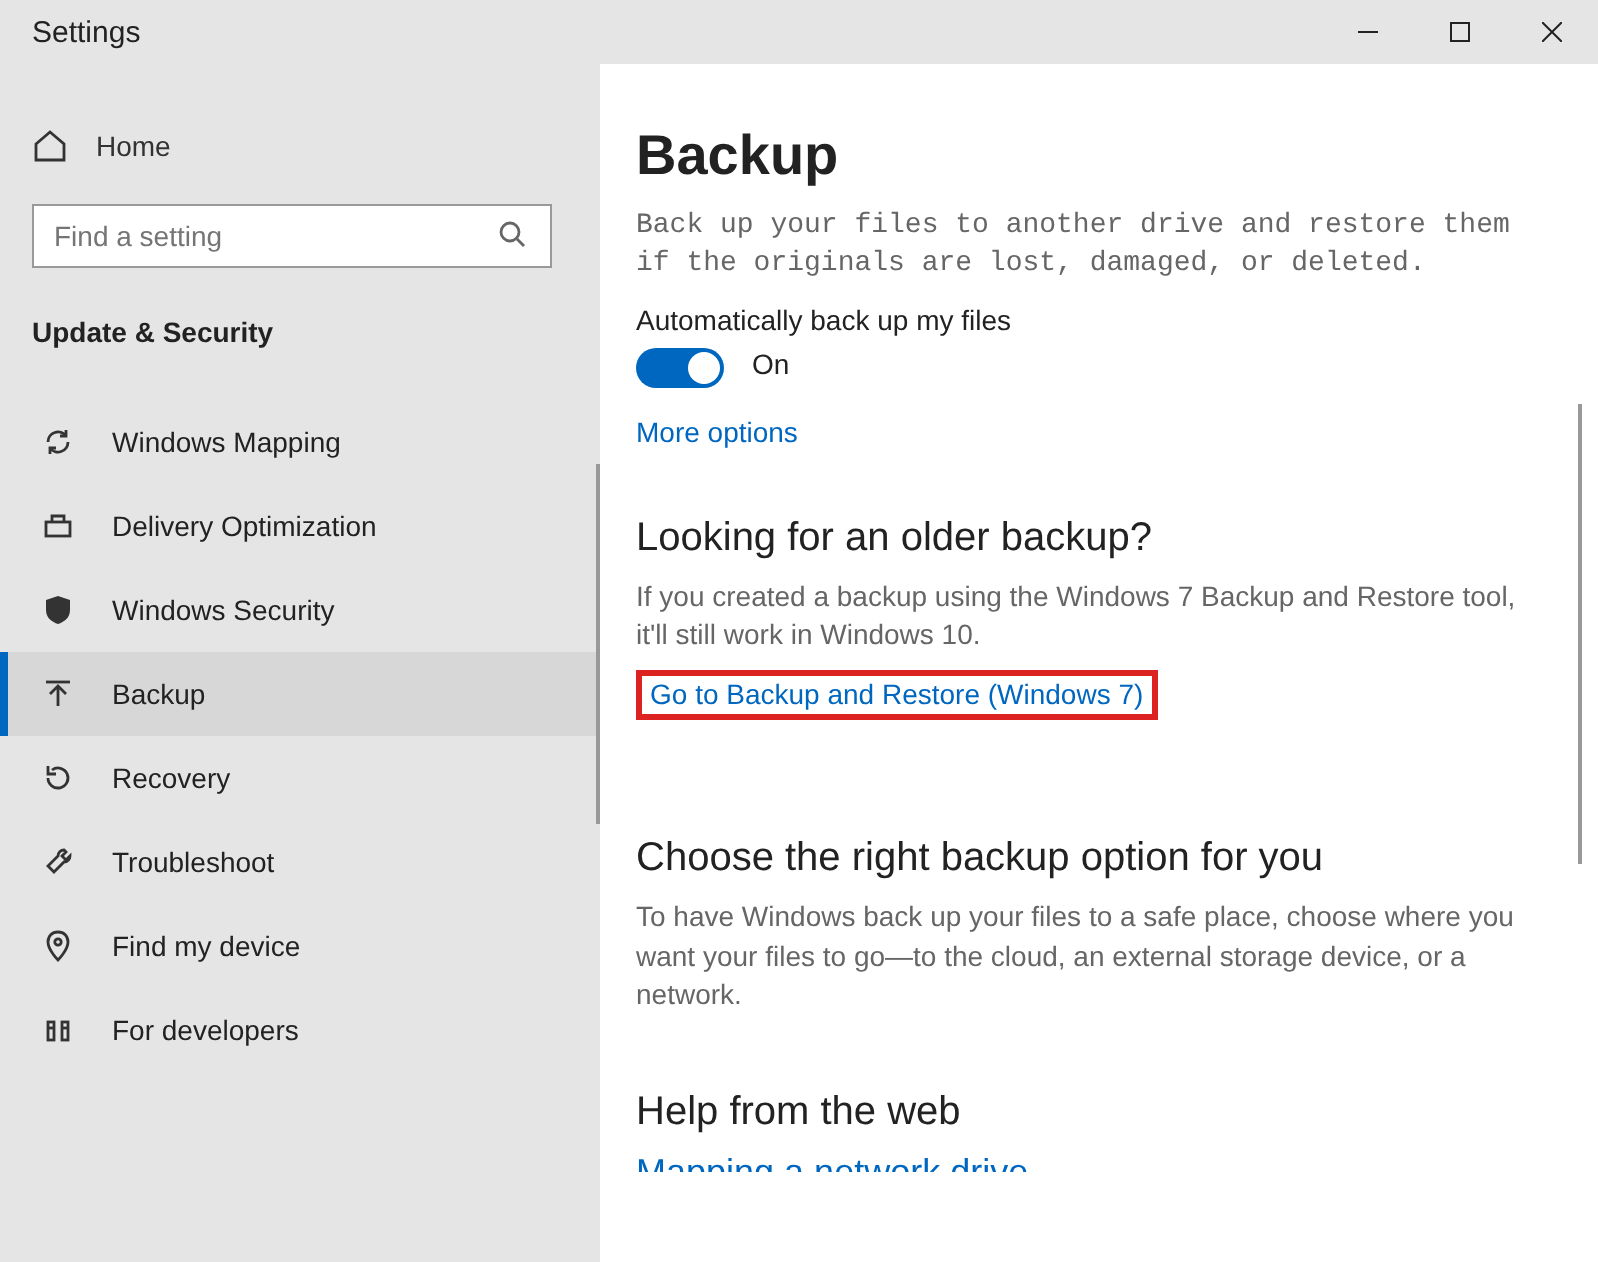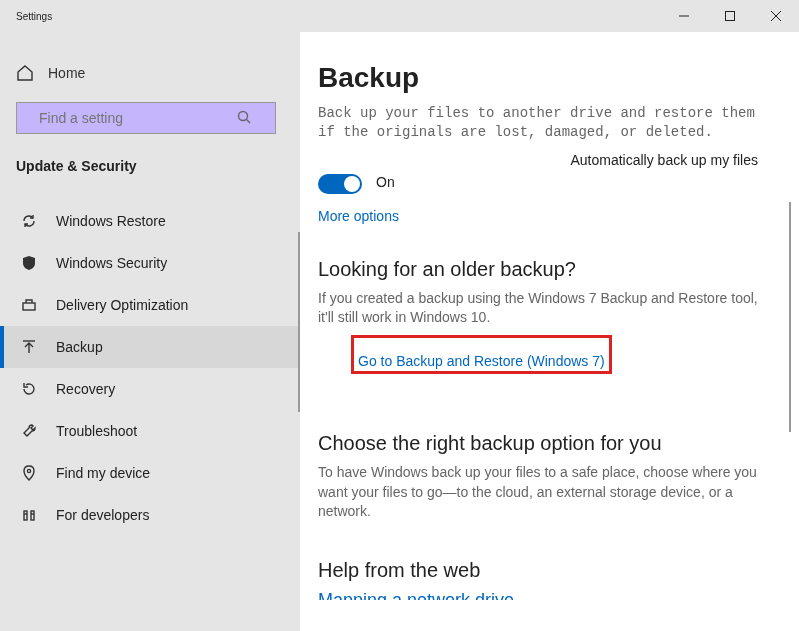--- a/index.html
+++ b/index.html
@@ -14,21 +14,21 @@
     position: relative;
   }
   .titlebar {
     height: 32px;
     background: #e5e5e5;
     display: flex;
     align-items: center;
     padding-left: 16px;
     position: relative;
   }
-  .titlebar-title { font-size: 10px; color: #222; }
+  .titlebar-title { font-size: 15px; color: #222; }
   .win-controls {
     position: absolute;
     right: 0;
     top: 0;
     display: flex;
   }
   .win-btn {
     width: 46px;
     height: 32px;
     display: flex;
@@ -54,25 +54,25 @@
     align-items: center;
     padding: 8px 16px;
     gap: 14px;
     cursor: pointer;
   }
   .home-row .icon { width: 18px; height: 18px; display:flex; align-items:center; justify-content:center;}
   .home-label { font-size: 14px; }
   .search-wrap {
     margin: 12px 24px 18px 16px;
     border: 1px solid #999;
-    background: #c4b5fd;
+    background: #ffffff;
     display: flex;
     align-items: center;
     height: 32px;
-    padding: 0 22px;
+    padding: 0 10px;
   }
   .search-input {
     flex: 1;
     border: none;
     background: transparent;
     font-size: 14px;
     color: #555;
     outline: none;
   }
   .search-icon { width:16px; height:16px; }
@@ -112,40 +112,39 @@
 
   .content {
     flex: 1;
     padding: 30px 18px 0 18px;
     position: relative;
     overflow: hidden;
   }
   .content-inner { max-width: 440px; }
   h1.page-title { font-size: 28px; font-weight: 600; color: #222; margin-bottom: 10px; }
   .desc { font-size: 14px; color: #666; line-height: 1.35; margin-bottom: 10px; font-family: Liberation Mono, monospace;}
-  .subhead { font-size: 14px; color: #222; margin-bottom: 6px; text-align: right; }
+  .subhead { font-size: 14px; color: #222; margin-bottom: 6px; }
   .toggle-row { display: flex; align-items: flex-start; gap: 14px; margin-bottom: 14px; }
   .toggle {
     width: 44px; height: 20px; border-radius: 10px;
     background: #0067c0; position: relative; cursor: pointer;
   }
   .toggle::after {
     content: ""; position: absolute; right: 2px; top: 2px;
     width: 16px; height: 16px; background: #fff; border-radius: 50%;
   }
   .toggle-label { font-size: 14px; color: #222; }
   .link { color: #0067c0; font-size: 14px; cursor: pointer; display:inline-block; }
   h2.section-title { font-size: 20px; font-weight: 400; color: #222; margin-top: 34px; margin-bottom: 8px; }
   .section-body { font-size: 14px; color: #666; line-height: 1.38; margin-bottom: 6px;}
   .highlight-box {
     border: 3px solid #d22;
-    padding: 15px 4px 2px 4px;
+    padding: 1px 4px 2px 4px;
     margin-top: 2px;
     display: inline-block;
-    margin-left: 33px;
   }
   .content-scrollbar {
     position: absolute;
     right: 8px;
     top: 170px;
     height: 230px;
     width: 2px;
     background: #999;
   }
   .cutoff-link {
@@ -207,38 +206,38 @@
     <div class="section-header">Update &amp; Security</div>
 
     <div class="nav-list">
       <div class="nav-item">
         <span class="icon">
             <svg width="16" height="16" viewBox="0 0 16 16" fill="none" stroke="#333" stroke-width="1.4">
               <path d="M3 8a5 5 0 0 1 9-3M13 8a5 5 0 0 1-9 3"></path>
               <path d="M12 2v3h-3M4 14v-3h3"></path>
             </svg>
           </span>
-        <span class="nav-label">Windows Restore</span>
+        <span class="nav-label">Windows Mapping</span>
+      </div>
+      <div class="nav-item">
+        <span class="icon">
+            <svg width="16" height="16" viewBox="0 0 16 16" fill="none" stroke="#333" stroke-width="1.4">
+              <rect x="2" y="6" width="12" height="7"></rect>
+              <path d="M5 6V3h6v3"></path>
+            </svg>
+          </span>
+        <span class="nav-label">Delivery Optimization</span>
       </div>
       <div class="nav-item">
         <span class="icon">
             <svg width="16" height="16" viewBox="0 0 16 16" fill="#333">
               <path d="M8 1l6 2v5c0 4-3 6-6 7-3-1-6-3-6-7V3l6-2z"></path>
             </svg>
           </span>
         <span class="nav-label">Windows Security</span>
-      </div>
-      <div class="nav-item">
-        <span class="icon">
-            <svg width="16" height="16" viewBox="0 0 16 16" fill="none" stroke="#333" stroke-width="1.4">
-              <rect x="2" y="6" width="12" height="7"></rect>
-              <path d="M5 6V3h6v3"></path>
-            </svg>
-          </span>
-        <span class="nav-label">Delivery Optimization</span>
       </div>
       <div class="nav-item selected">
         <span class="icon">
             <svg width="16" height="16" viewBox="0 0 16 16" fill="none" stroke="#333" stroke-width="1.4">
               <path d="M8 14V4M4 8l4-4 4 4"></path>
               <line x1="2" y1="2" x2="14" y2="2"></line>
             </svg>
           </span>
         <span class="nav-label">Backup</span>
       </div>

